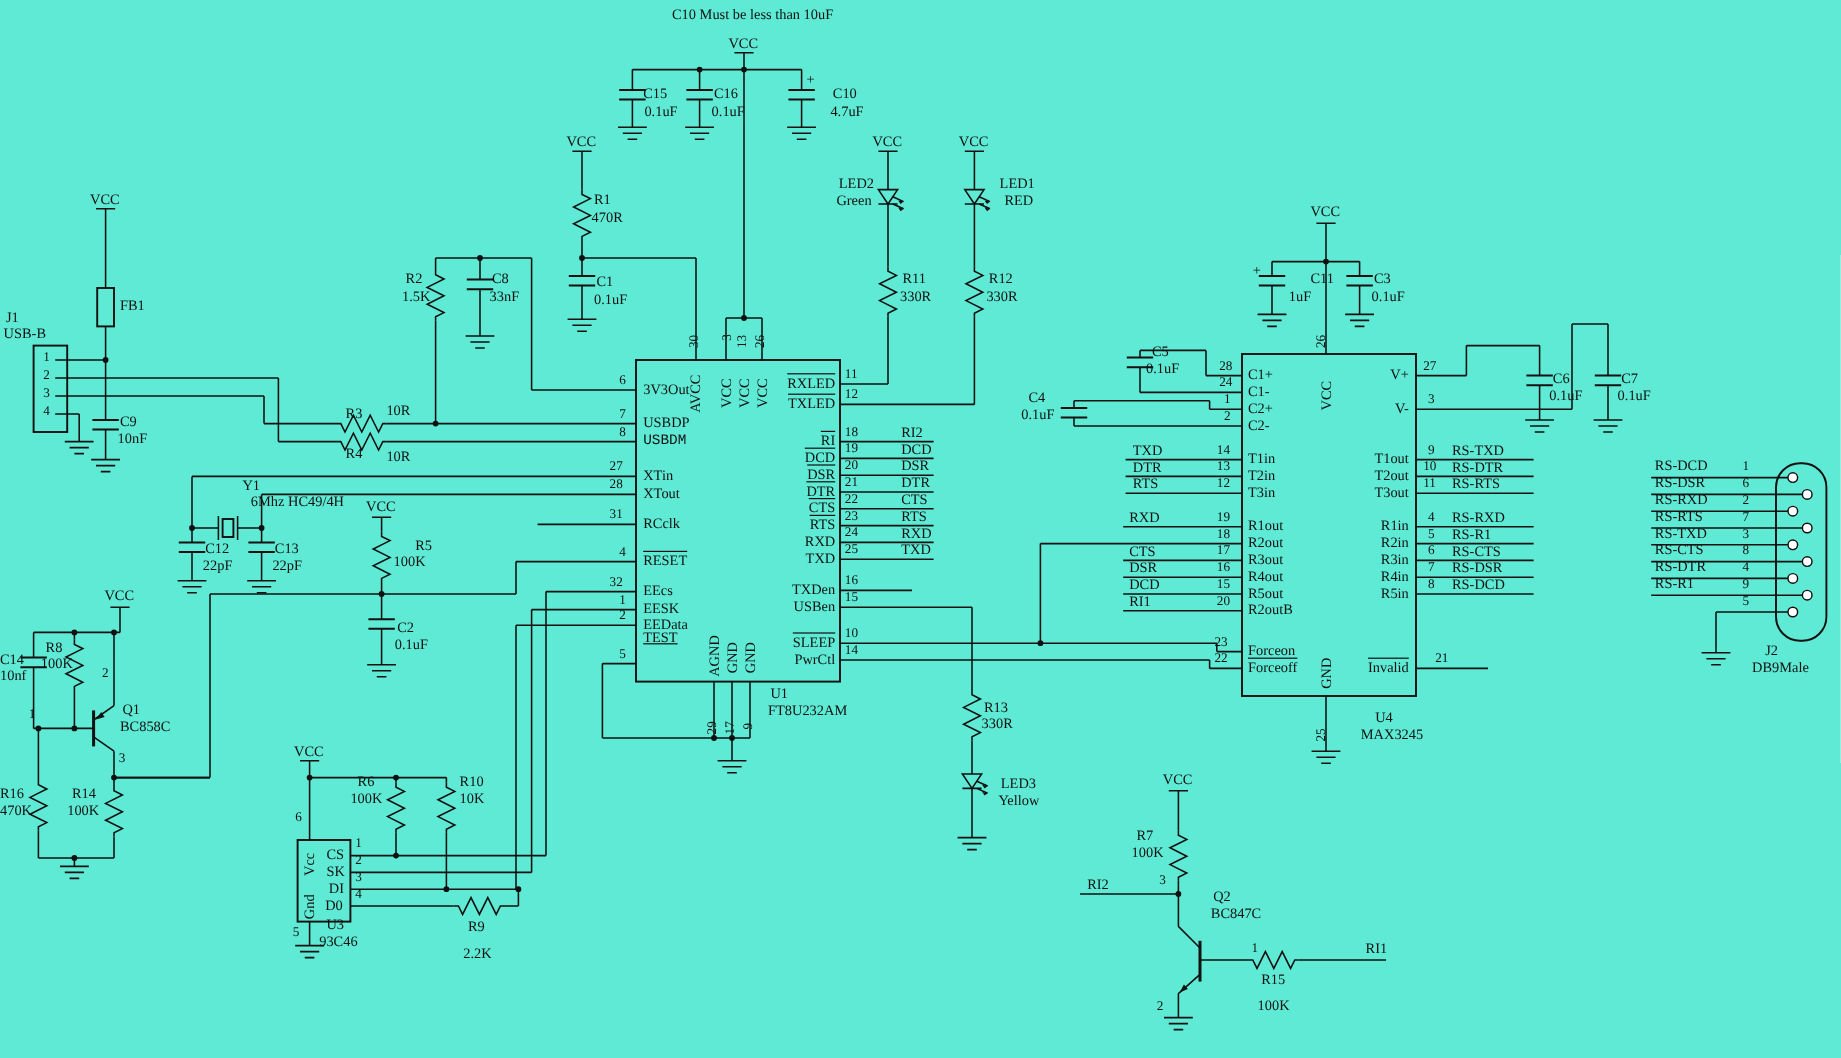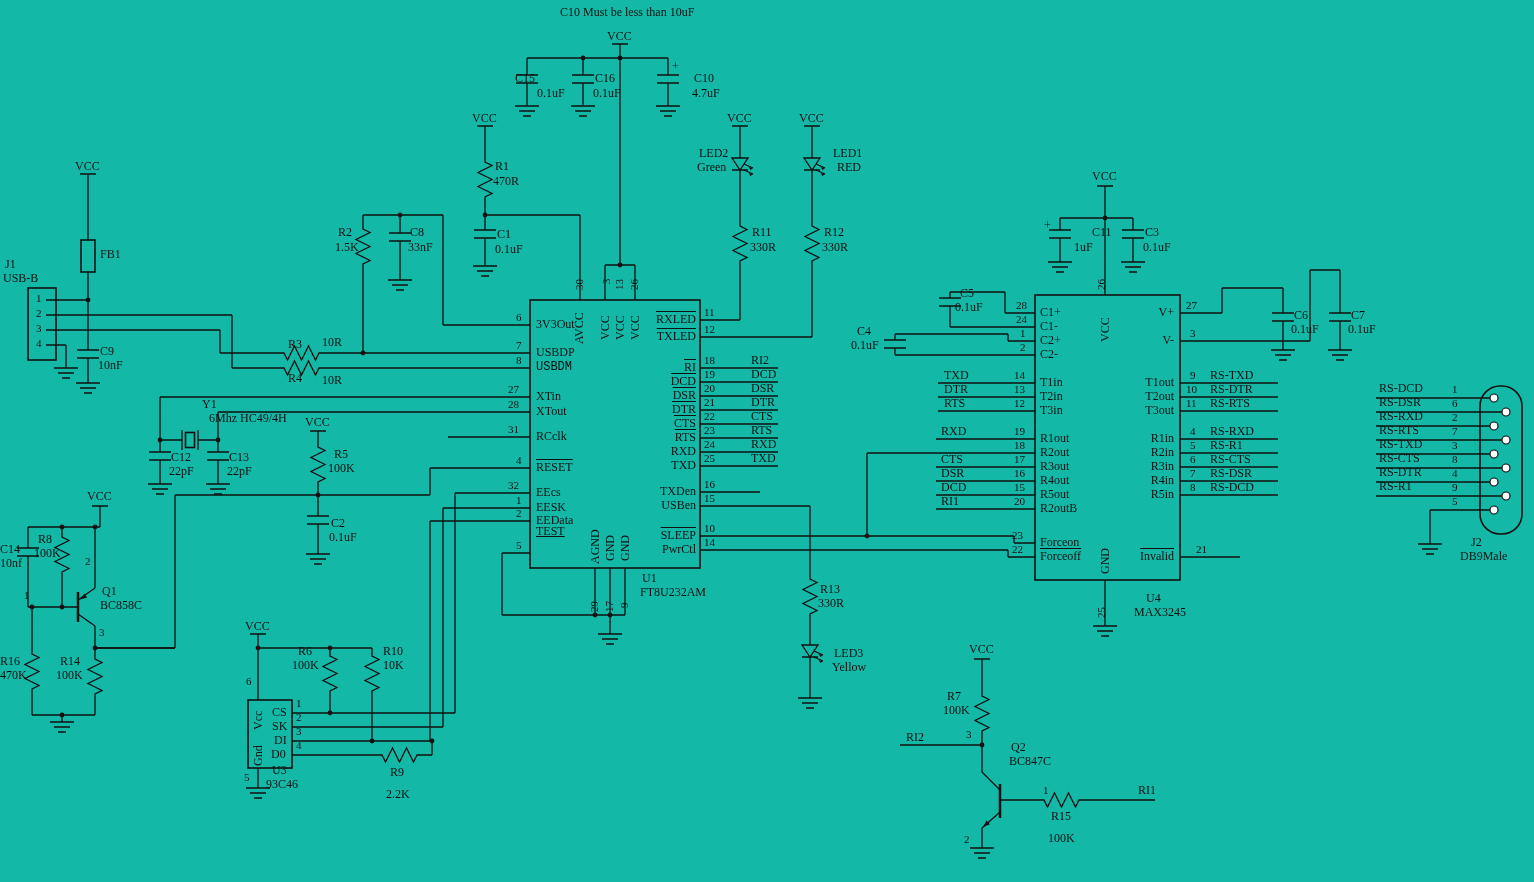--- a/index.html
+++ b/index.html
@@ -1,16 +1,16 @@
 <!DOCTYPE html>
 <html><head>
 <meta charset="utf-8">
 <style>
   html,body{margin:0;padding:0;background:#fff;}
-  #canvas{position:relative;width:1534px;height:882px;background:#14b8a6;overflow:hidden;
+  #canvas{position:relative;width:1534px;height:882px;background:#5eead4;overflow:hidden;
           font-family:"Liberation Serif",serif;color:#111;}
   svg{position:absolute;left:0;top:0;}
   .w{stroke:#111;stroke-width:1.3;fill:none;}
   .box{stroke:#111;stroke-width:1.6;fill:none;}
   .bar{stroke:#111;stroke-width:2.5;fill:none;}
   .dot{fill:#111;stroke:none;}
   .hole{stroke:#111;stroke-width:1.2;fill:#fff;}
   #labels{position:absolute;left:0;top:0;width:100%;height:100%;}
   .lbl{position:absolute;font:12px "Liberation Serif",serif;color:#111;white-space:nowrap;line-height:12px;}
   .sm{font-size:11px;line-height:11px;}
@@ -184,21 +184,21 @@
       <circle class="hole" cx="1506" cy="440" r="4"></circle>
         <circle class="hole" cx="1506" cy="468" r="4"></circle>
       <circle class="hole" cx="1506" cy="496" r="4"></circle>
     </g>
   </svg>
 
   <div class="lbl" style="left:560px;top:6px">C10 Must be less than 10uF</div>
 
   <div id="labels">
       <div class="lbl" style="left: 607px; top: 30px;">VCC</div>
-      <div class="lbl" style="left: 515px; top: 72px;">C15</div>
+      <div class="lbl" style="left: 536px; top: 72px;">C15</div>
       <div class="lbl" style="left: 537px; top: 87px;">0.1uF</div>
       <div class="lbl" style="left: 595px; top: 72px;">C16</div>
       <div class="lbl" style="left: 593px; top: 87px;">0.1uF</div>
       <div class="lbl" style="left: 672px; top: 60px;">+</div>
       <div class="lbl" style="left: 694px; top: 72px;">C10</div>
       <div class="lbl" style="left: 692px; top: 87px;">4.7uF</div>
       <div class="lbl" style="left: 472px; top: 112px;">VCC</div>
       <div class="lbl" style="left: 495px; top: 160px;">R1</div>
       <div class="lbl" style="left: 493px; top: 175px;">470R</div>
       <div class="lbl" style="left: 497px; top: 228px;">C1</div>
@@ -231,21 +231,21 @@
       <div class="lbl" style="left: 322px; top: 336px;">10R</div>
       <div class="lbl" style="left: 288px; top: 372px;">R4</div>
       <div class="lbl" style="left: 322px; top: 374px;">10R</div>
       <div class="lbl" style="left: 202px; top: 398px;">Y1</div>
       <div class="lbl" style="left: 174px; top: 412px; margin-left: 35px;">6Mhz HC49/4H</div>
       <div class="lbl" style="left: 171px; top: 451px;">C12</div>
       <div class="lbl" style="left: 169px; top: 465px;">22pF</div>
       <div class="lbl" style="left: 229px; top: 451px;">C13</div>
       <div class="lbl" style="left: 227px; top: 465px;">22pF</div>
       <div class="lbl" style="left: 305px; top: 416px;">VCC</div>
-      <div class="lbl" style="left: 334px; top: 448px;">R5</div>
+      <div class="lbl" style="left: 346px; top: 448px;">R5</div>
       <div class="lbl" style="left: 328px; top: 462px;">100K</div>
       <div class="lbl" style="left: 331px; top: 517px;">C2</div>
       <div class="lbl" style="left: 329px; top: 531px;">0.1uF</div>
       <div class="lbl" style="left: 87px; top: 490px;">VCC</div>
       <div class="lbl" style="left: 0px; top: 543px;">C14</div>
       <div class="lbl" style="left: 0px; top: 557px;">10nf</div>
       <div class="lbl" style="left: 38px; top: 533px;">R8</div>
       <div class="lbl" style="left: 34px; top: 547px;">100K</div>
       <div class="lbl" style="left: 102px; top: 585px;">Q1</div>
       <div class="lbl" style="left: 100px; top: 599px;">BC858C</div>

